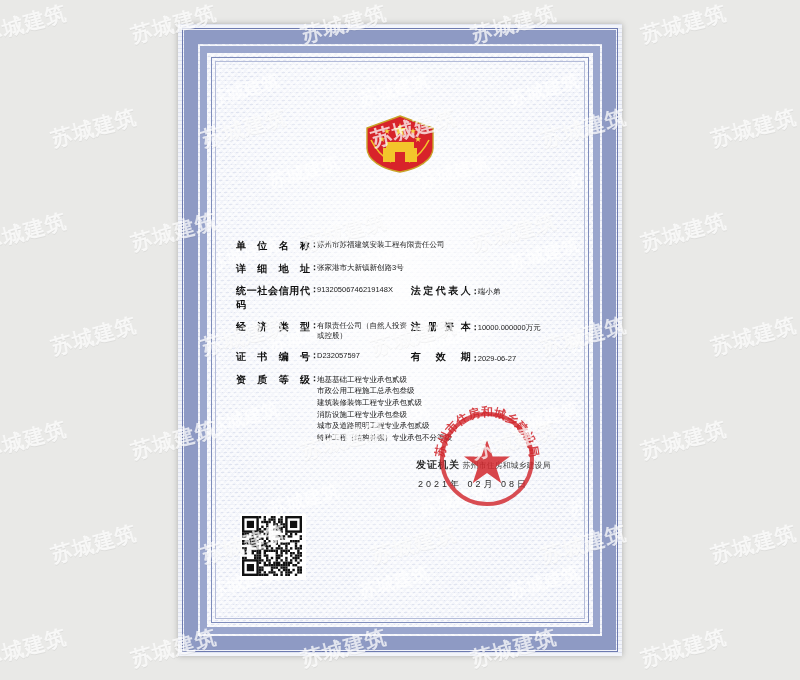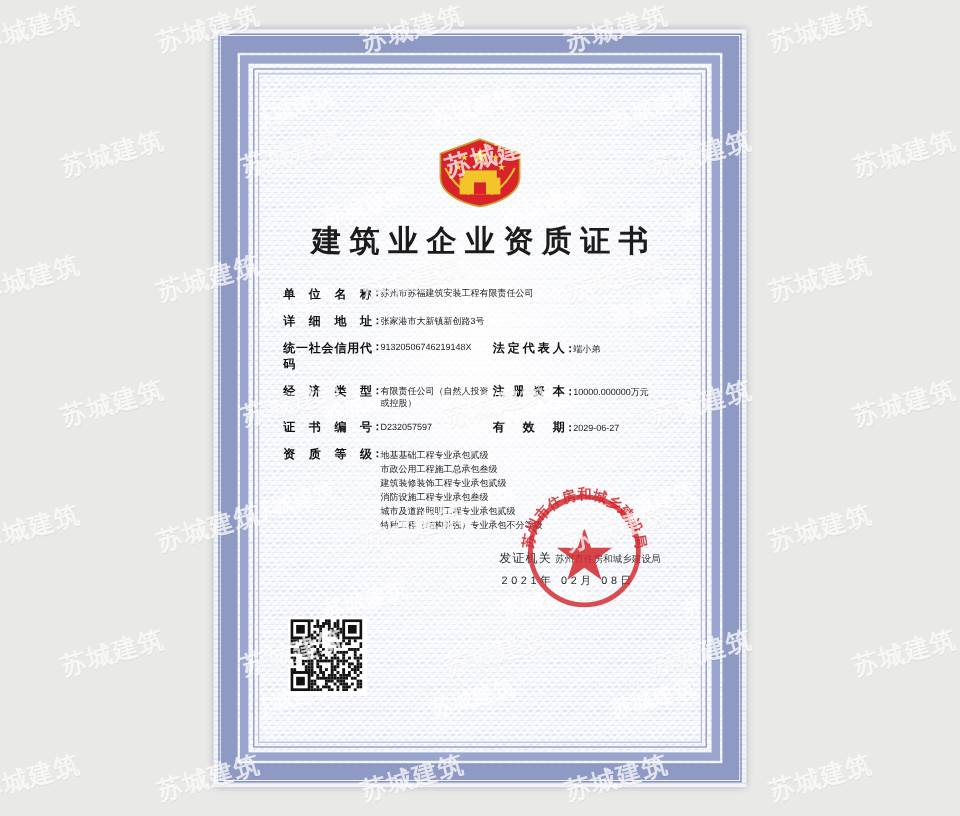--- a/index.html
+++ b/index.html
@@ -190,21 +190,21 @@
     font-weight: bold;
   }
   .value {
     flex: 1 1 auto;
     font-size: 7.5px;
     color: #1a1a1a;
     padding-top: 2px;
     word-break: break-all;
   }
   .half-left { display: flex; align-items: flex-start; width: 52%; flex: none;}
-  .half-right { display: flex; align-items: center; flex: 1 1 auto;}
+  .half-right { display: flex; align-items: flex-end; flex: 1 1 auto;}
   .half-right .label { width: 60px; }
   #qualification-list .q-item {
     font-size: 7.5px;
     line-height: 1.55;
     color: #1a1a1a;
   }
 
   
   #seal {
     position: absolute;
@@ -219,21 +219,21 @@
   
   #issue-line {
     position: absolute;
     left: 198px;
     top: 392px;
     width: 190px;
     font-size: 9px;
     color: #2a2a2a;
     z-index: 7;
   }
-  #issue-line .auth-label { font-weight: normal; font-size: 10px; letter-spacing: 1px; margin-top: 24px;}
+  #issue-line .auth-label { font-weight: bold; font-size: 10px; letter-spacing: 1px; margin-top: 24px;}
   #issue-line .auth-name { font-size: 8px; color: #3a3a3a;}
   #issue-date {
     position: absolute;
     left: 200px;
     top: 412px;
     font-size: 9px;
     letter-spacing: 3px;
     color: #2a2a2a;
     z-index: 7;
   }
@@ -344,21 +344,20 @@
           <polygon points="52,14 52.8,16.3 55.2,16.3 53.2,17.7 54,20 52,18.6 50,20 50.8,17.7 48.8,16.3 51.2,16.3"></polygon>
           <polygon points="21,22 21.8,24.3 24.2,24.3 22.2,25.7 23,28 21,26.6 19,28 19.8,25.7 17.8,24.3 20.2,24.3"></polygon>
           <polygon points="57,22 57.8,24.3 60.2,24.3 58.2,25.7 59,28 57,26.6 55,28 55.8,25.7 53.8,24.3 56.2,24.3"></polygon>
         </g>
 
         <path d="M10 26 C14 34 20 42 30 48" stroke="#f3c52b" stroke-width="1.6" fill="none"></path>
         <path d="M68 26 C64 34 58 42 48 48" stroke="#f3c52b" stroke-width="1.6" fill="none"></path>
       </svg>
     </div>
 
-    <div id="cert-title">建筑业企业资质证书</div>
 
     <div id="fields">
 
       <div class="row">
         <div class="label">单位名称</div>
         <div class="colon">：</div>
         <div class="value">苏州市苏福建筑安装工程有限责任公司</div>
       </div>
 
       <div class="row">

